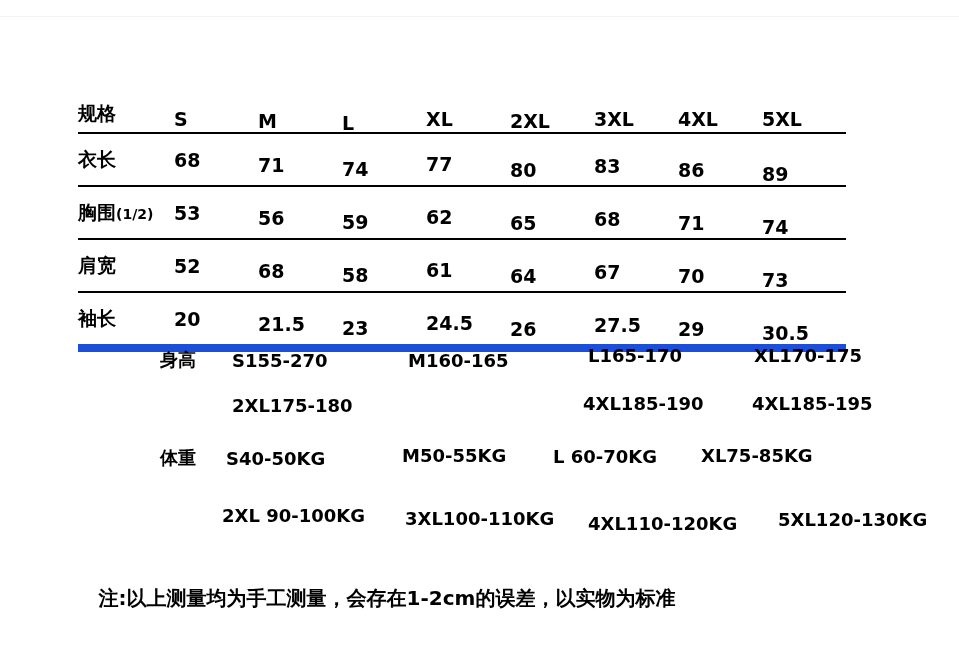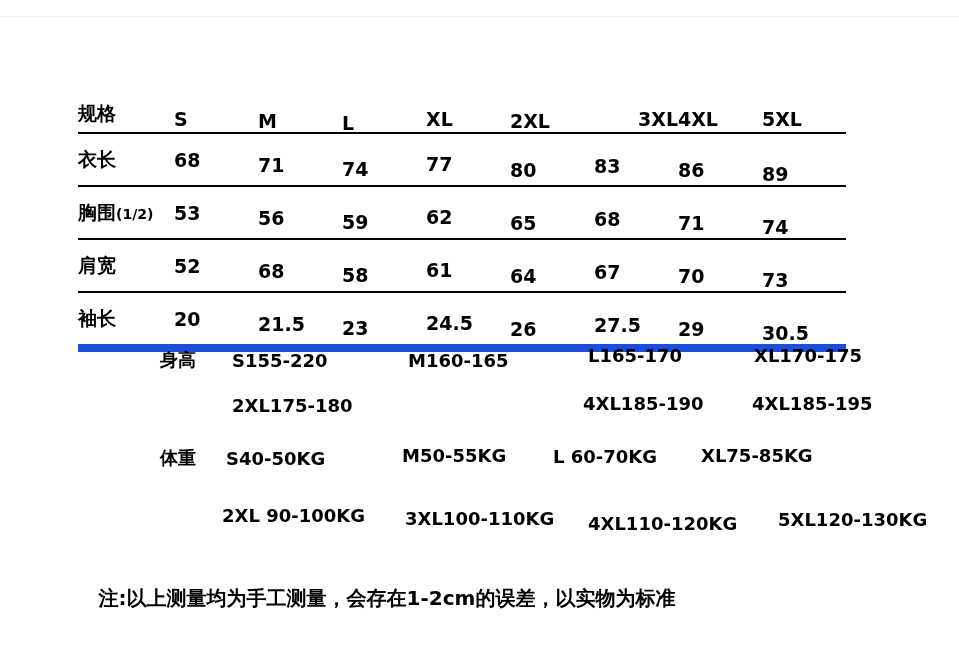--- a/index.html
+++ b/index.html
@@ -88,21 +88,21 @@
   .c5 { padding-left: 28px; position: relative; top: 6px; }
   .c6 { padding-left: 34px; position: relative; top: 10px; }
   .c7 { padding-left: 38px; position: relative; top: 14px; }
 
   .hdr td { font-size: 19px; font-weight: bold; height: 36px; }
   .hdr .c0 { position: relative; top: 5px; }
   .hdr .c1 { position: relative; top: 7px; }
   .hdr .c2 { position: relative; top: 9px; }
   .hdr .c3 { position: relative; top: 5px; }
   .hdr .c4 { position: relative; top: 7px; }
-  .hdr .c5 { position: relative; top: 5px; text-align: right; }
+  .hdr .c5 { position: relative; top: 5px; }
   .hdr .c6 { position: relative; top: 5px; }
   .hdr .c7 { position: relative; top: 5px; }
 
   
   .spec-block {
     position: absolute;
     font-size: 18px;
     font-weight: bold;
     white-space: nowrap;
   }
@@ -190,21 +190,21 @@
         <td class="cell c4">26</td>
         <td class="cell c5">27.5</td>
         <td class="cell c6">29</td>
         <td class="cell c7">30.5</td>
       </tr>
     </tbody>
       </table>
   </div>
 
   <div class="spec-label" style="top:348px; left:160px;">身高</div>
-  <div class="spec-block" style="top:350px; left:232px;">S155-220</div>
+  <div class="spec-block" style="top:350px; left:232px;">S155-270</div>
   <div class="spec-block" style="top:350px; left:408px;">M160-165</div>
   <div class="spec-block" style="top:345px; left:588px;">L165-170</div>
   <div class="spec-block" style="top:345px; left:754px;">XL170-175</div>
 
   <div class="spec-block" style="top:395px; left:232px;">2XL175-180</div>
   <div class="spec-block" style="top:393px; left:583px;">4XL185-190</div>
   <div class="spec-block" style="top:393px; left:752px;">4XL185-195</div>
 
   <div class="spec-label" style="top:446px; left:160px;">体重</div>
   <div class="spec-block" style="top:448px; left:226px;">S40-50KG</div>

